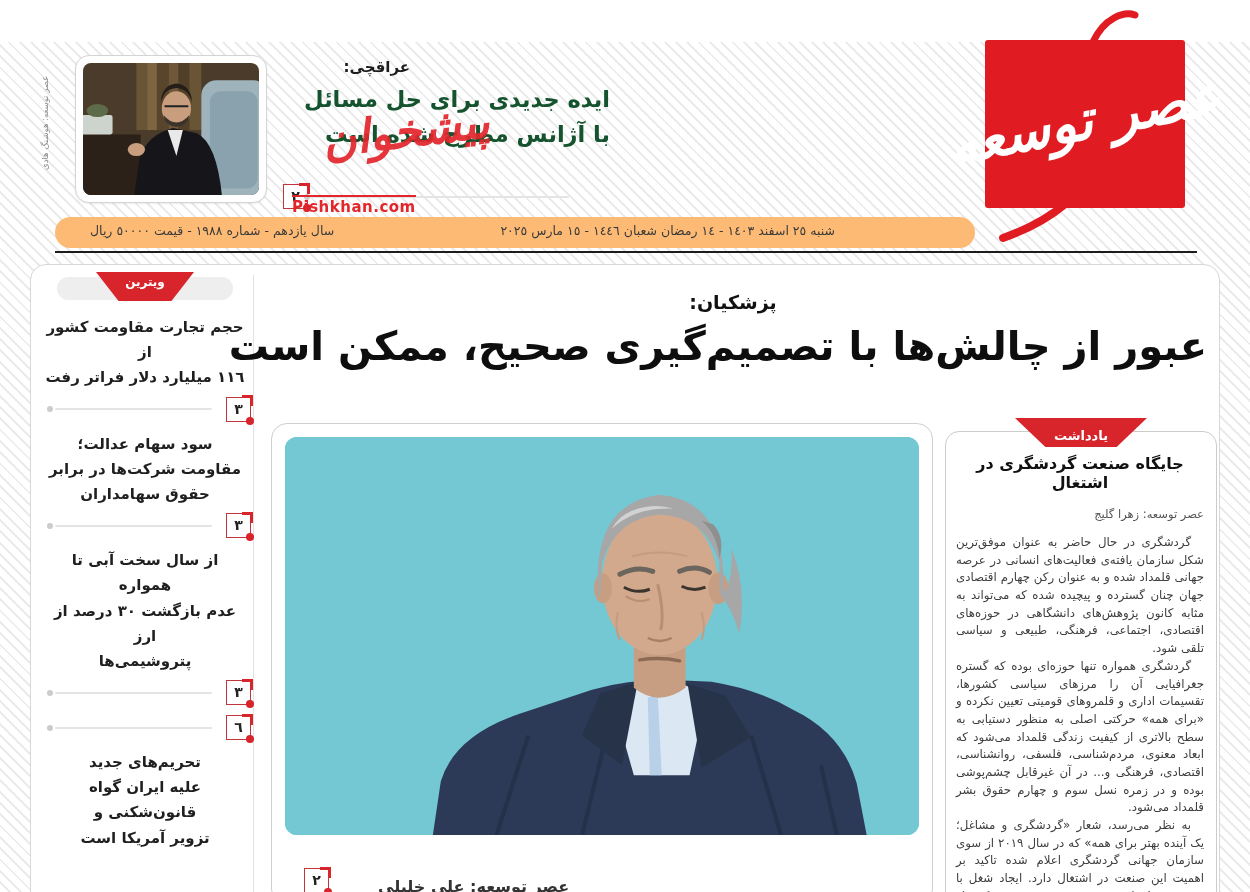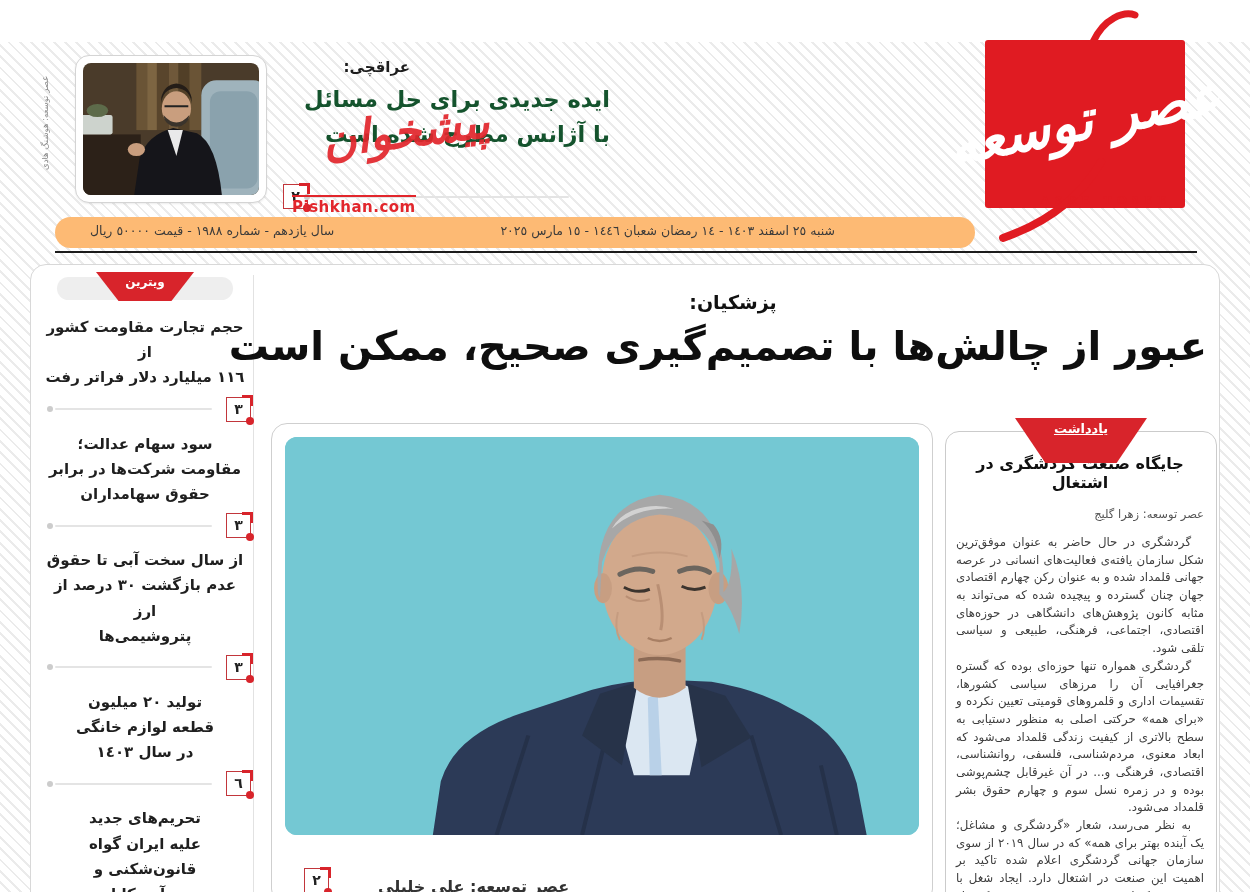--- a/index.html
+++ b/index.html
@@ -92,21 +92,21 @@
   .photo svg { width:100%; height:100%; display:block; }
   .photo-foot { position:absolute; left:10px; right:10px; bottom:6px; height:32px; }
   .photo-foot .pgbox { position:absolute; left:22px; top:2px; }
   .photo-caption { position:absolute; left:96px; top:11px; font-size:16px; font-weight:bold;
     color:#333; direction:rtl;text-align:center; }
 
   
   .note-col { position:absolute; left:914px; top:166px; width:272px; height:700px;
     border:1.5px solid #cbcbcb; border-radius:14px; background:#fff; padding:22px 12px 0 10px; }
   .note-ribbon { position:absolute; left:50%; top:-14px; transform:translateX(-50%);
-    width:132px; height:45px; font-size:13px; padding-top:3px;text-decoration:underline; }
+    width:132px; height:29px; font-size:13px; padding-top:10px; }
   .note-title { direction:rtl; text-align:center; font-size:16px; font-weight:bold; color:#111;
     margin-bottom:15px; }
   .note-byline { direction:rtl; text-align:right; font-size:11.5px; color:#555; margin-bottom:13px; }
   .note-body p { direction:rtl; text-align:justify; font-size:11.8px; line-height:1.5; color:#3e3e3e;
     text-indent:13px; margin:0; }
 </style>
 </head>
 <body>
 
 <div class="page">
@@ -192,36 +192,31 @@
           <div>حقوق سهامداران</div>
         </div>
         <div class="pagerow">
             <span class="pgbox">٣</span>
             <span class="leader"></span>
           </div>
       </div>
 
       <div>
         <div class="sb-item-text">
-          <div>از سال سخت آبی تا حقوق</div>
+          <div>از سال سخت آبی تا همواره</div>
           <div>عدم بازگشت ٣٠ درصد از ارز</div>
           <div>پتروشیمی‌ها</div>
         </div>
         <div class="pagerow">
             <span class="pgbox">٣</span>
             <span class="leader"></span>
           </div>
       </div>
 
       <div>
-        <div class="sb-item-text">
-          <div>تولید ٢٠ میلیون</div>
-          <div>قطعه لوازم خانگی</div>
-          <div>در سال ١٤٠٣</div>
-        </div>
         <div class="pagerow">
             <span class="pgbox">٦</span>
             <span class="leader"></span>
           </div>
       </div>
 
       <div>
         <div class="sb-item-text">
           <div>تحریم‌های جدید</div>
           <div>علیه ایران گواه قانون‌شکنی و</div>

